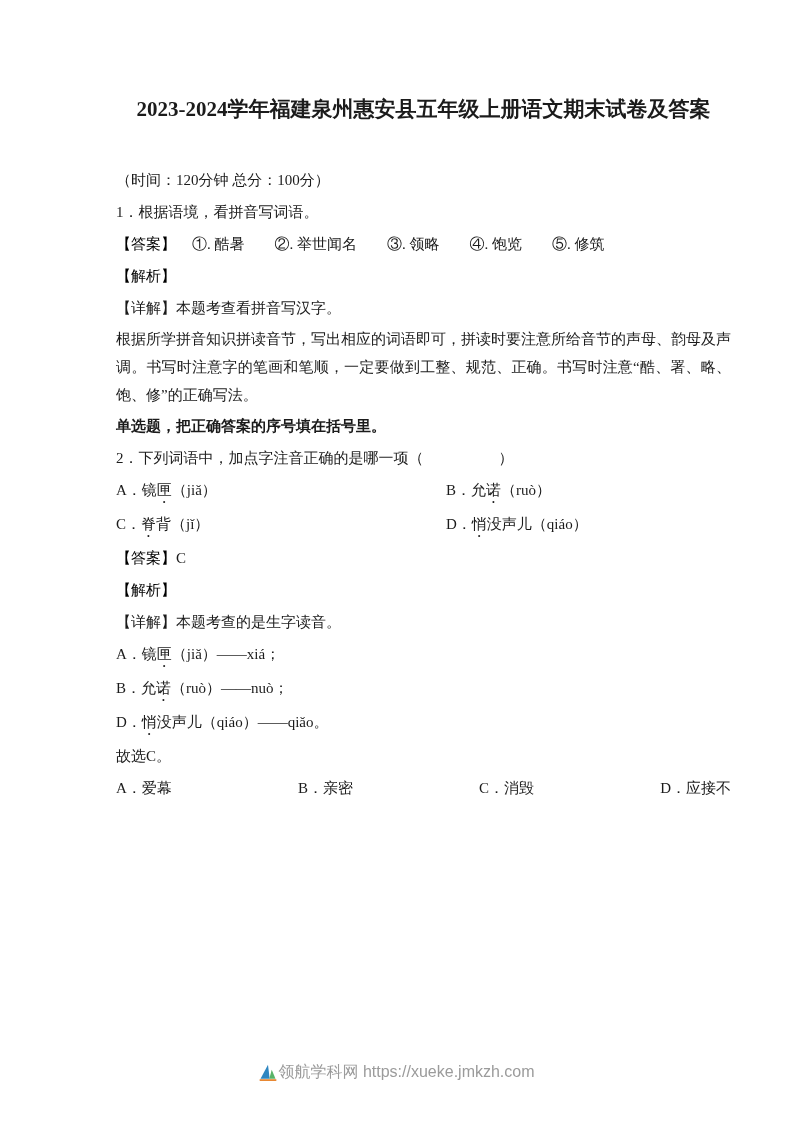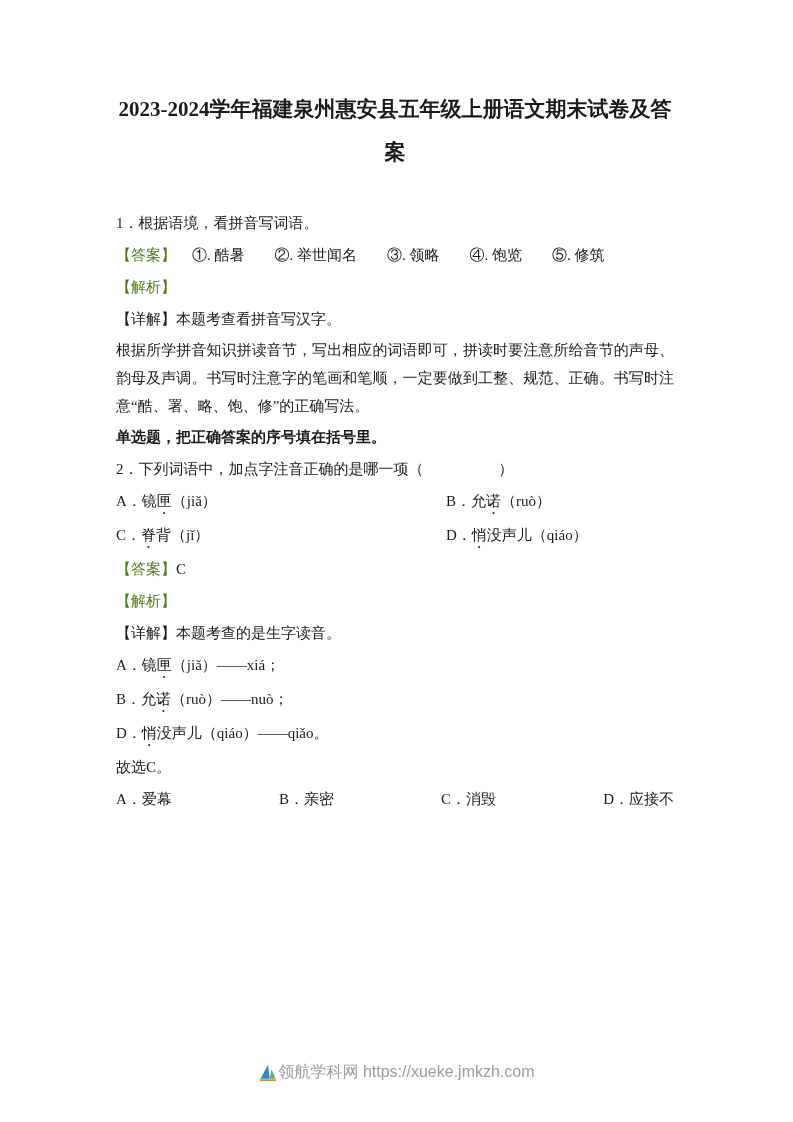--- a/index.html
+++ b/index.html
@@ -7,38 +7,38 @@
   body {
     width: 793px; height: 1122px;
     background: #ffffff;
     font-family: "Liberation Serif", "DejaVu Serif", serif;
     color: #1b1b1b;
     overflow: hidden;
     position: relative;
   }
   .content {
     position: relative;
-    padding: 88px 119px 0 116px;
+    padding: 88px 62px 0 116px;
     font-size: 15px;
   }
   h1.title {
     font-size: 21px;
     font-weight: bold;
     line-height: 43px;
     text-align: center;
     margin: 0 0 34px 0;
   }
   p.line {
     margin: 0 0 2px 0;
     line-height: 30px;
   }
   p.justify { text-align: justify; }
   p.tight { line-height: 28px; }
   .bold { font-weight: bold; }
-  .marker { color: #4d7c0f; }
+  .marker { color: #000000; }
   .marker.gap { margin-right: 16px; }
   .blank-gap-top { margin-top: 10px; }
   .opt-grid-2col {
     display: grid;
     grid-template-columns: 330px 1fr;
     line-height: 30px;
     margin-bottom: 2px;
   }
   .opt-row-4col {
     display: flex;
@@ -67,20 +67,21 @@
   }
   .footer svg { display: block; }
 </style>
 </head>
 <body>
 
 <div class="content">
 
   <h1 class="title">2023-2024学年福建泉州惠安县五年级上册语文期末试卷及答案</h1>
 
+  <p class="line">（时间：120分钟 总分：100分）</p>
 
 
   <p class="line">1．根据语境，看拼音写词语。</p>
 
 
   <p class="line">
     <span class="marker gap">【答案】</span><span>①. 酷暑　　②. 举世闻名　　③. 领略　　④. 饱览　　⑤. 修筑</span>
   </p>
 
   <p class="line">

